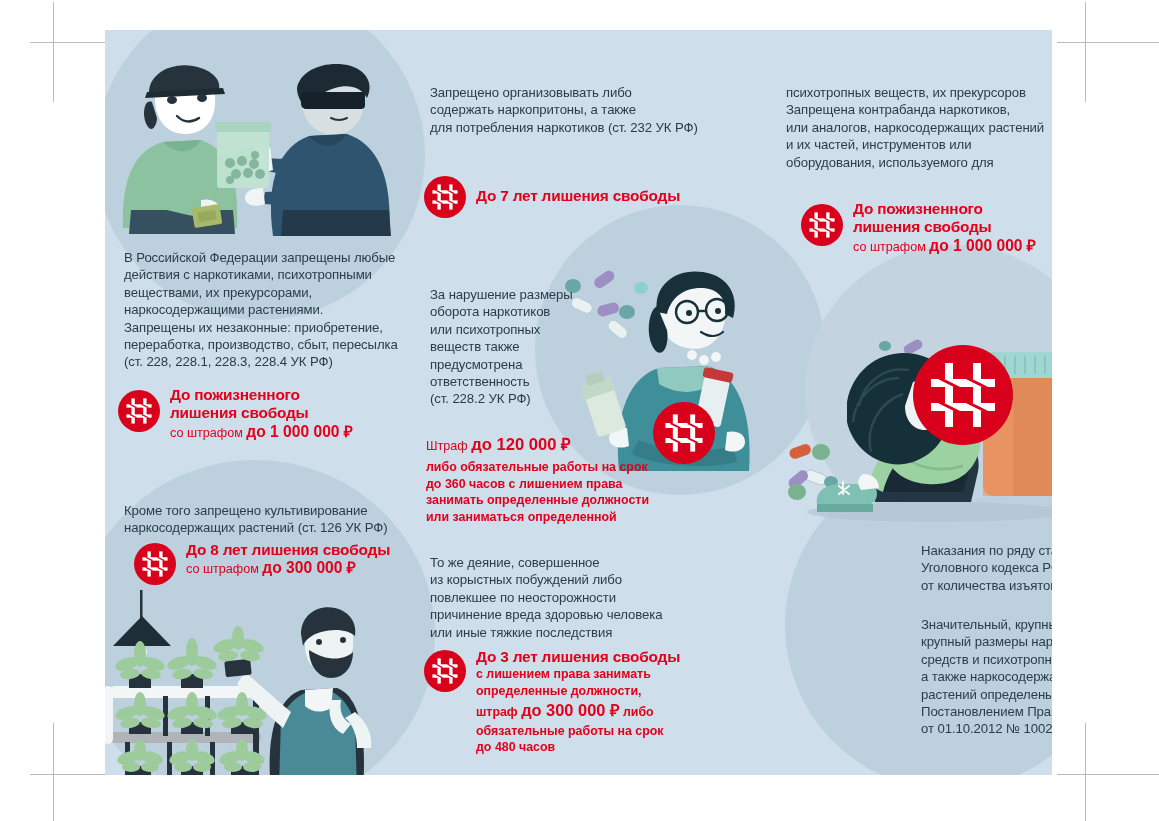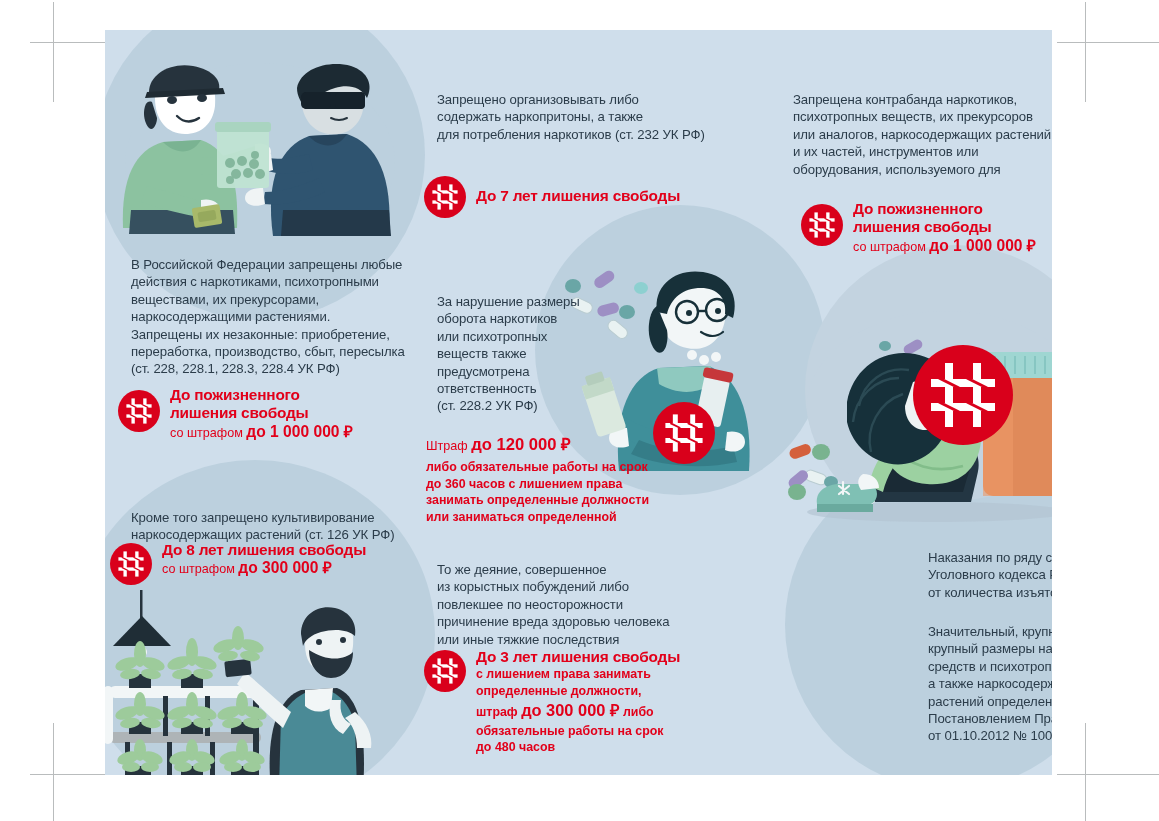--- a/index.html
+++ b/index.html
@@ -15,21 +15,21 @@
 
   
   #panel{position:absolute;left:105px;top:30px;width:947px;height:745px;background:#cfdeeb;overflow:hidden;}
 
   
   .blob{position:absolute;background:#bcd0de;border-radius:50%;}
 
   .col{position:absolute;}
 
   p.body{
-    margin:11px;color:#2b3c4a;font-size:13.2px;line-height:17.4px;
+    margin:4px;color:#2b3c4a;font-size:13.2px;line-height:17.4px;
     font-family:"Liberation Sans",sans-serif;letter-spacing:-0.1px;
   }
 
   
   .callout{position:relative;display:flex;align-items:flex-start;gap:10px;}
   .callout .txt{color:#e2001a;}
   .ln{display:block;white-space:nowrap;}
   .ln.big{font-weight:bold;font-size:15.4px;line-height:18.4px;letter-spacing:-0.2px;}
   .ln.sub{font-size:12.6px;line-height:17px;font-weight:normal;}
   .ln.sub b{font-weight:bold;font-size:15.6px;}
@@ -160,21 +160,21 @@
         </div>
       </div>
 
       <div style="position:absolute;left:10px;top:460px;width:300px;">
         <p class="body">
           <span class="ln">Кроме того запрещено культивирование</span>
           <span class="ln">наркосодержащих растений (ст. 126 УК РФ)</span>
         </p>
       </div>
 
-      <div class="callout" style="position:absolute;left:0;top:503px;">
+      <div class="callout" style="position:absolute;left:24px;top:503px;">
         <div class="jail" style="width:42px;height:42px;margin-top:2px;">
           <svg width="42" height="42" viewBox="0 0 100 100">
             <g stroke="#ffffff" stroke-width="8">
                 <line x1="36" y1="20" x2="36" y2="80"></line>
                 <line x1="64" y1="20" x2="64" y2="80"></line>
                 <line x1="20" y1="38" x2="80" y2="38"></line>
                 <line x1="20" y1="62" x2="80" y2="62"></line>
               </g>
             <g stroke="#d9001b" stroke-width="3">
                 <line x1="28" y1="34" x2="44" y2="42"></line>
@@ -464,22 +464,22 @@
           <span class="ln sm">обязательные работы на срок</span>
           <span class="ln sm">до 480 часов</span>
         </div>
       </div>
     </div>
 
     <div class="col" style="left:672px;top:8px;width:300px;">
 
       <div style="position:absolute;left:5px;top:42px;width:300px;">
         <p class="body">
+          <span class="ln">психотропных веществ, их прекурсоров</span>
           <span class="ln">Запрещена контрабанда наркотиков,</span>
-          <span class="ln">психотропных веществ, их прекурсоров</span>
           <span class="ln">или аналогов, наркосодержащих растений</span>
           <span class="ln">и их частей, инструментов или</span>
           <span class="ln">оборудования, используемого для</span>
         </p>
       </div>
 
       <div class="callout" style="position:absolute;left:24px;top:162px;">
         <div class="jail" style="width:42px;height:42px;margin-top:4px;">
           <svg width="42" height="42" viewBox="0 0 100 100">
             <g stroke="#ffffff" stroke-width="8">

